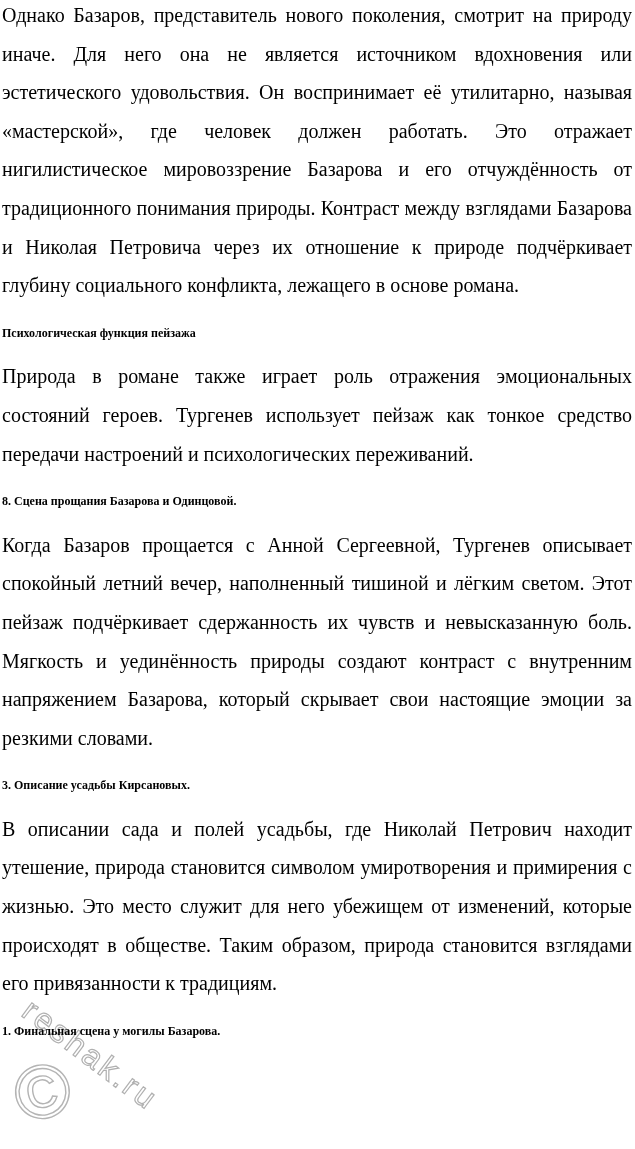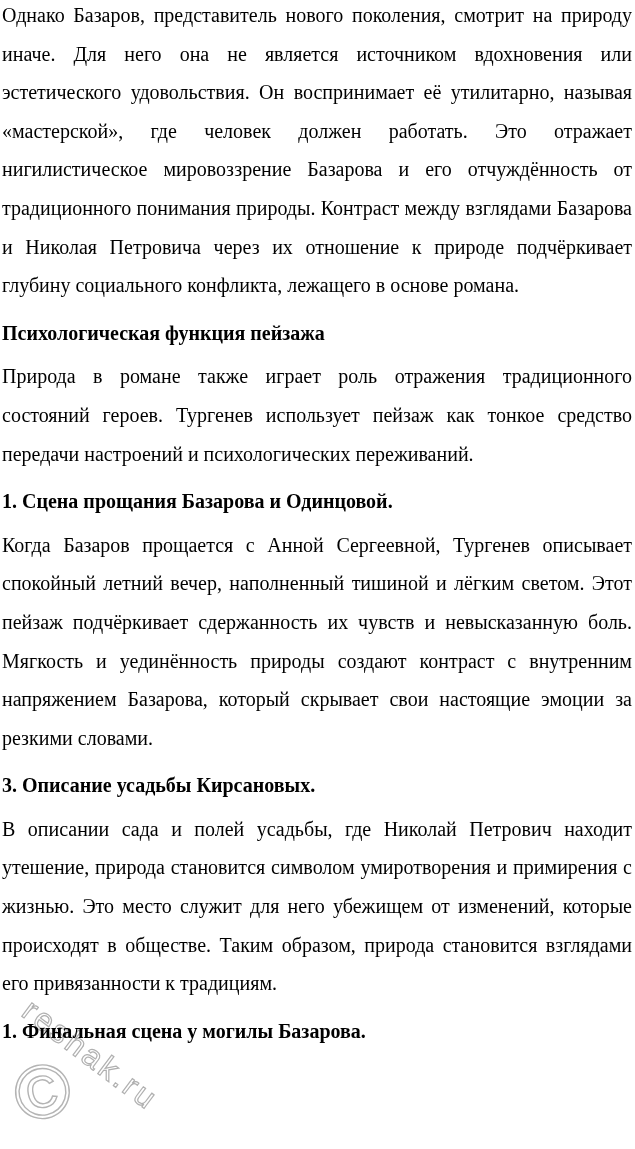--- a/index.html
+++ b/index.html
@@ -23,21 +23,21 @@
     padding: 0 3px 0 2px;
     font-size: 20px;
     line-height: 38.6px;
     text-align: justify;
   }
   .content p.paragraph {
     margin: 0;
   }
   .content h2.heading {
     margin: 9px 0 5px 0;
-    font-size: 20px;
+    font-size: 12px;
     line-height: 38.6px;
     font-weight: bold;
     text-align: left;
   }
   .content p.justify-last {
     text-align-last: justify;
   }
   .watermark {
     position: absolute;
     left: 0;
@@ -63,21 +63,21 @@
 <div class="page">
 
   <svg class="watermark" width="280" height="174" viewBox="0 0 280 174" aria-hidden="true">
     <text class="wm-site" x="20" y="40" transform="rotate(37 20 40)" stroke="#b0b0b0" stroke-width="1.2">reshak.ru</text>
     <text class="wm-copy" x="14" y="141" transform="rotate(-12 52 114)" stroke="#b4b4b4" stroke-width="1.4">©</text>
   </svg>
 
   <div class="content" id="content">
       <p class="paragraph">Однако Базаров, представитель нового поколения, смотрит на природу иначе. Для него она не является источником вдохновения или эстетического удовольствия. Он воспринимает её утилитарно, называя «мастерской», где человек должен работать. Это отражает нигилистическое мировоззрение Базарова и его отчуждённость от традиционного понимания природы. Контраст между взглядами Базарова и Николая Петровича через их отношение к природе подчёркивает глубину социального конфликта, лежащего в основе романа.</p>
       <h2 class="heading">Психологическая функция пейзажа</h2>
-      <p class="paragraph">Природа в романе также играет роль отражения традиционного состояний героев. Тургенев использует пейзаж как тонкое средство передачи настроений и психологических переживаний.</p>
-      <h2 class="heading">1. Сцена прощания Базарова и Одинцовой.</h2>
+      <p class="paragraph">Природа в романе также играет роль отражения эмоциональных состояний героев. Тургенев использует пейзаж как тонкое средство передачи настроений и психологических переживаний.</p>
+      <h2 class="heading">8. Сцена прощания Базарова и Одинцовой.</h2>
       <p class="paragraph">Когда Базаров прощается с Анной Сергеевной, Тургенев описывает спокойный летний вечер, наполненный тишиной и лёгким светом. Этот пейзаж подчёркивает сдержанность их чувств и невысказанную боль. Мягкость и уединённость природы создают контраст с внутренним напряжением Базарова, который скрывает свои настоящие эмоции за резкими словами.</p>
       <h2 class="heading">3. Описание усадьбы Кирсановых.</h2>
       <p class="paragraph">В описании сада и полей усадьбы, где Николай Петрович находит утешение, природа становится символом умиротворения и примирения с жизнью. Это место служит для него убежищем от изменений, которые происходят в обществе. Таким образом, природа становится взглядами его привязанности к традициям.</p>
       <h2 class="heading">1. Финальная сцена у могилы Базарова.</h2>
     </div>
 
 </div>
 
 </body></html>

